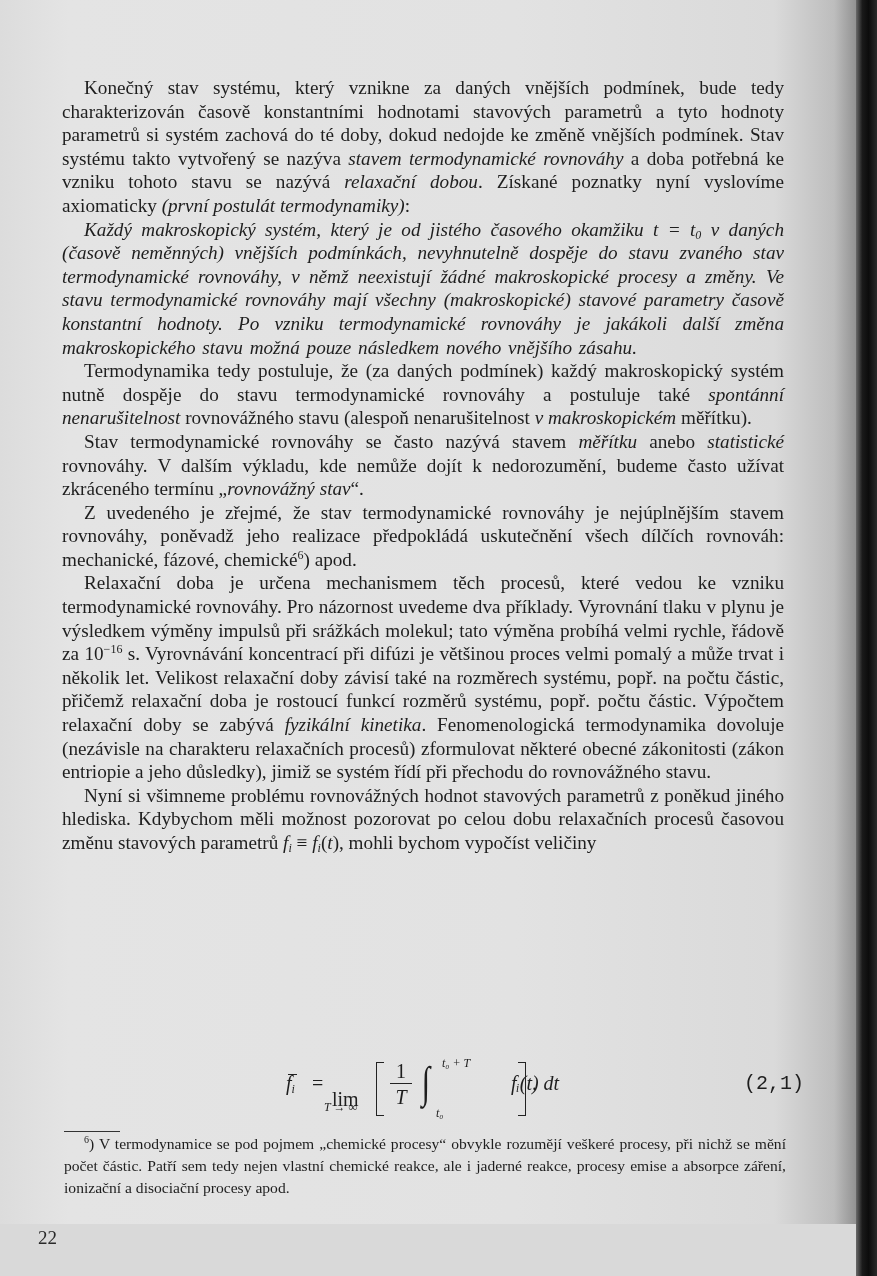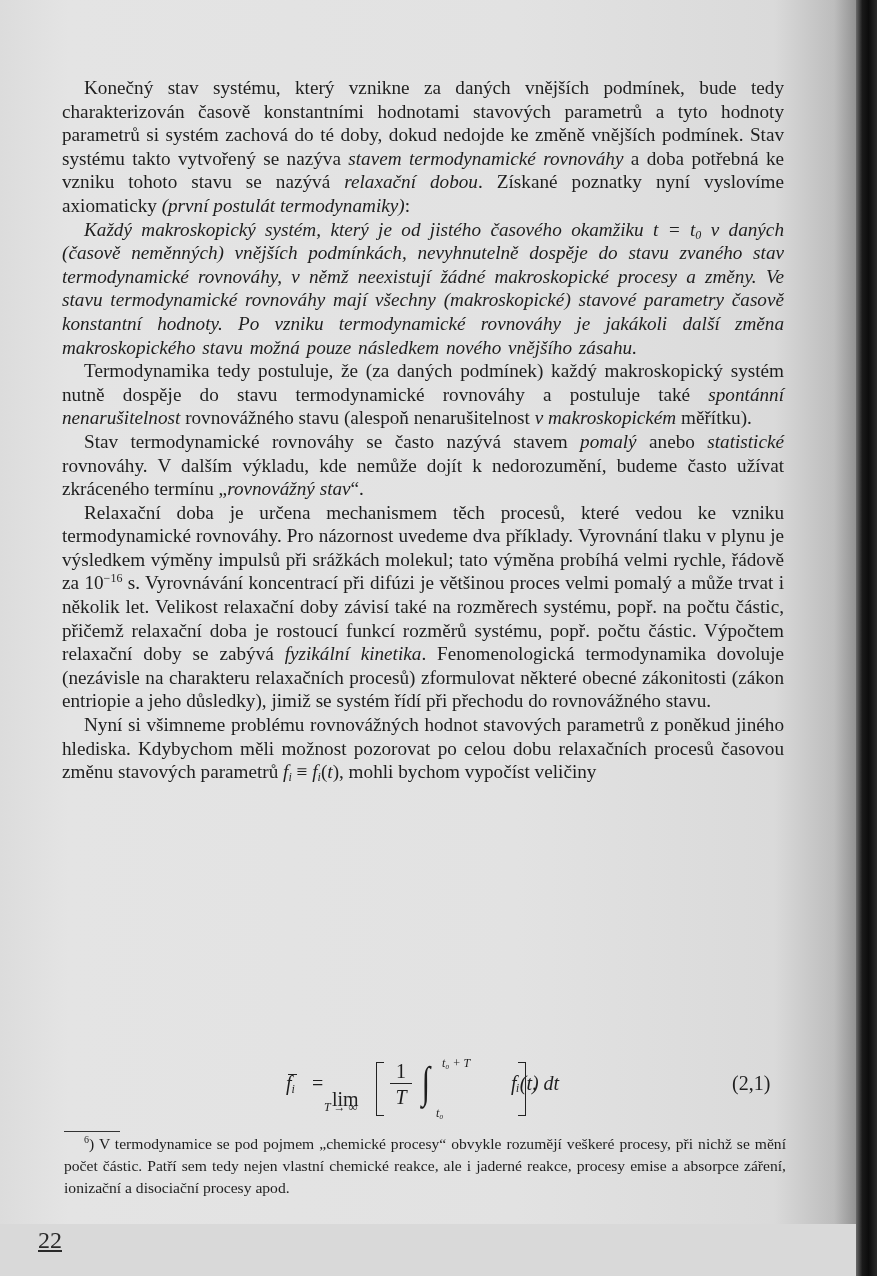--- a/index.html
+++ b/index.html
@@ -42,41 +42,42 @@
   .eq-frac { position: absolute; left: 104px; top: 10px; width: 22px; text-align: center; }
   .eq-frac .num { display: block; line-height: 22px; }
   .eq-frac .line { display: block; border-top: 1.4px solid #222; margin: 1px 0; }
   .eq-frac .den { display: block; font-style: italic; line-height: 24px; }
   .eq-int { position: absolute; left: 134px; top: 2px; font-size: 44px; line-height: 62px; transform: scaleX(0.7); }
   .eq-int-up { position: absolute; left: 156px; top: 6px; font-size: 12px; font-style: italic; }
   .eq-int-lo { position: absolute; left: 150px; top: 56px; font-size: 12px; font-style: italic; }
   .eq-body { position: absolute; left: 180px; top: 22px; margin-left: 45px; }
   .eq-bracket-r { position: absolute; left: 232px; top: 12px; width: 7px; height: 52px; border: 1.6px solid #222; border-left: none; }
   .eq-dot { position: absolute; left: 246px; top: 22px; }
-  .eq-number { position: absolute; left: 446px; top: 22px; }
+  .eq-number { position: absolute; left: 458px; top: 22px; font-family: Liberation Mono, monospace; }
 
   .fn-rule { position: absolute; left: 64px; top: 1131px; width: 56px; border-top: 1.2px solid #333; }
   .footnote {
     position: absolute; left: 64px; top: 1133px; width: 722px;
     font-size: 15.6px; line-height: 22px; text-align: justify;
   }
   .footnote p { margin: 0; text-indent: 20px; }
   .footnote sup { font-size: 10px; vertical-align: 6px; }
 
-  .page-number { position: absolute; left: 38px; top: 1227px; font-size: 24px; color: #2a2a2a; text-decoration: underline; }
+  .page-number { position: absolute; left: 38px; top: 1227px; font-size: 19px; color: #2a2a2a; }
 </style>
 </head>
 <body>
 
 <div class="page">
   <div class="text">
     <p><span>Konečný stav systému, který vznikne za daných vnějších podmínek, bude tedy charakterizován časově konstantními hodnotami stavových parametrů a tyto hodnoty parametrů si systém zachová do té doby, dokud nedojde ke změně vnějších podmínek. Stav systému takto vytvořený se nazýva </span><span class="it">stavem termodynamické rovnováhy</span><span> a doba potřebná ke vzniku tohoto stavu se nazývá </span><span class="it">relaxační dobou</span><span>. Získané poznatky nyní vyslovíme axiomaticky </span><span class="it">(první postulát termodynamiky)</span><span>:</span></p>
     <p class="axiom"><span class="it">Každý makroskopický systém, který je od jistého časového okamžiku t = t</span><sub>0</sub><span class="it"> v daných (časově neměnných) vnějších podmínkách, nevyhnutelně dospěje do stavu zvaného stav termodynamické rovnováhy, v němž neexistují žádné makroskopické procesy a změny. Ve stavu termodynamické rovnováhy mají všechny (makroskopické) stavové parametry časově konstantní hodnoty. Po vzniku termodynamické rovnováhy je jakákoli další změna makroskopického stavu možná pouze následkem nového vnějšího zásahu.</span></p>
     <p><span>Termodynamika tedy postuluje, že (za daných podmínek) každý makroskopický systém nutně dospěje do stavu termodynamické rovnováhy a postuluje také </span><span class="it">spontánní nenarušitelnost</span><span> rovnovážného stavu (alespoň nenarušitelnost </span><span class="it">v makroskopickém</span><span> měřítku).</span></p>
-    <p><span>Stav termodynamické rovnováhy se často nazývá stavem </span><span class="it">pomalý</span><span> anebo </span><span class="it">statistické</span><span> rovnováhy. V dalším výkladu, kde nemůže dojít k nedorozumění, budeme často užívat zkráceného termínu „</span><span class="it">rovnovážný stav</span><span>“.</span></p>
+    <p><span>Stav termodynamické rovnováhy se často nazývá stavem </span><span class="it">měřítku</span><span> anebo </span><span class="it">statistické</span><span> rovnováhy. V dalším výkladu, kde nemůže dojít k nedorozumění, budeme často užívat zkráceného termínu „</span><span class="it">rovnovážný stav</span><span>“.</span></p>
+    <p><span>Z uvedeného je zřejmé, že stav termodynamické rovnováhy je nejúplnějším stavem rovnováhy, poněvadž jeho realizace předpokládá uskutečnění všech dílčích rovnováh: mechanické, fázové, chemické</span><sup>6</sup><span>) apod.</span></p>
     <p><span>Relaxační doba je určena mechanismem těch procesů, které vedou ke vzniku termodynamické rovnováhy. Pro názornost uvedeme dva příklady. Vyrovnání tlaku v plynu je výsledkem výměny impulsů při srážkách molekul; tato výměna probíhá velmi rychle, řádově za 10</span><sup>−16</sup><span> s. Vyrovnávání koncentrací při difúzi je většinou proces velmi pomalý a může trvat i několik let. Velikost relaxační doby závisí také na rozměrech systému, popř. na počtu částic, přičemž relaxační doba je rostoucí funkcí rozměrů systému, popř. počtu částic. Výpočtem relaxační doby se zabývá </span><span class="it">fyzikální kinetika</span><span>. Fenomenologická termodynamika dovoluje (nezávisle na charakteru relaxačních procesů) zformulovat některé obecné zákonitosti (zákon entriopie a jeho důsledky), jimiž se systém řídí při přechodu do rovnovážného stavu.</span></p>
     <p><span>Nyní si všimneme problému rovnovážných hodnot stavových parametrů z poněkud jiného hlediska. Kdybychom měli možnost pozorovat po celou dobu relaxačních procesů časovou změnu stavových parametrů </span><span class="it">f</span><sub class="it">i</sub><span> ≡ </span><span class="it">f</span><sub class="it">i</sub><span>(</span><span class="it">t</span><span>), mohli bychom vypočíst veličiny</span></p>
   </div>
 
   <div class="equation">
     <span class="eq-lhs math-i"><span class="bar"></span><span>f</span><sub>i</sub></span>
     <span class="eq-eq">=</span>
     <span class="eq-lim">lim</span>
     <span class="eq-limsub">T → ∞</span>
     <span class="eq-bracket-l"></span>

